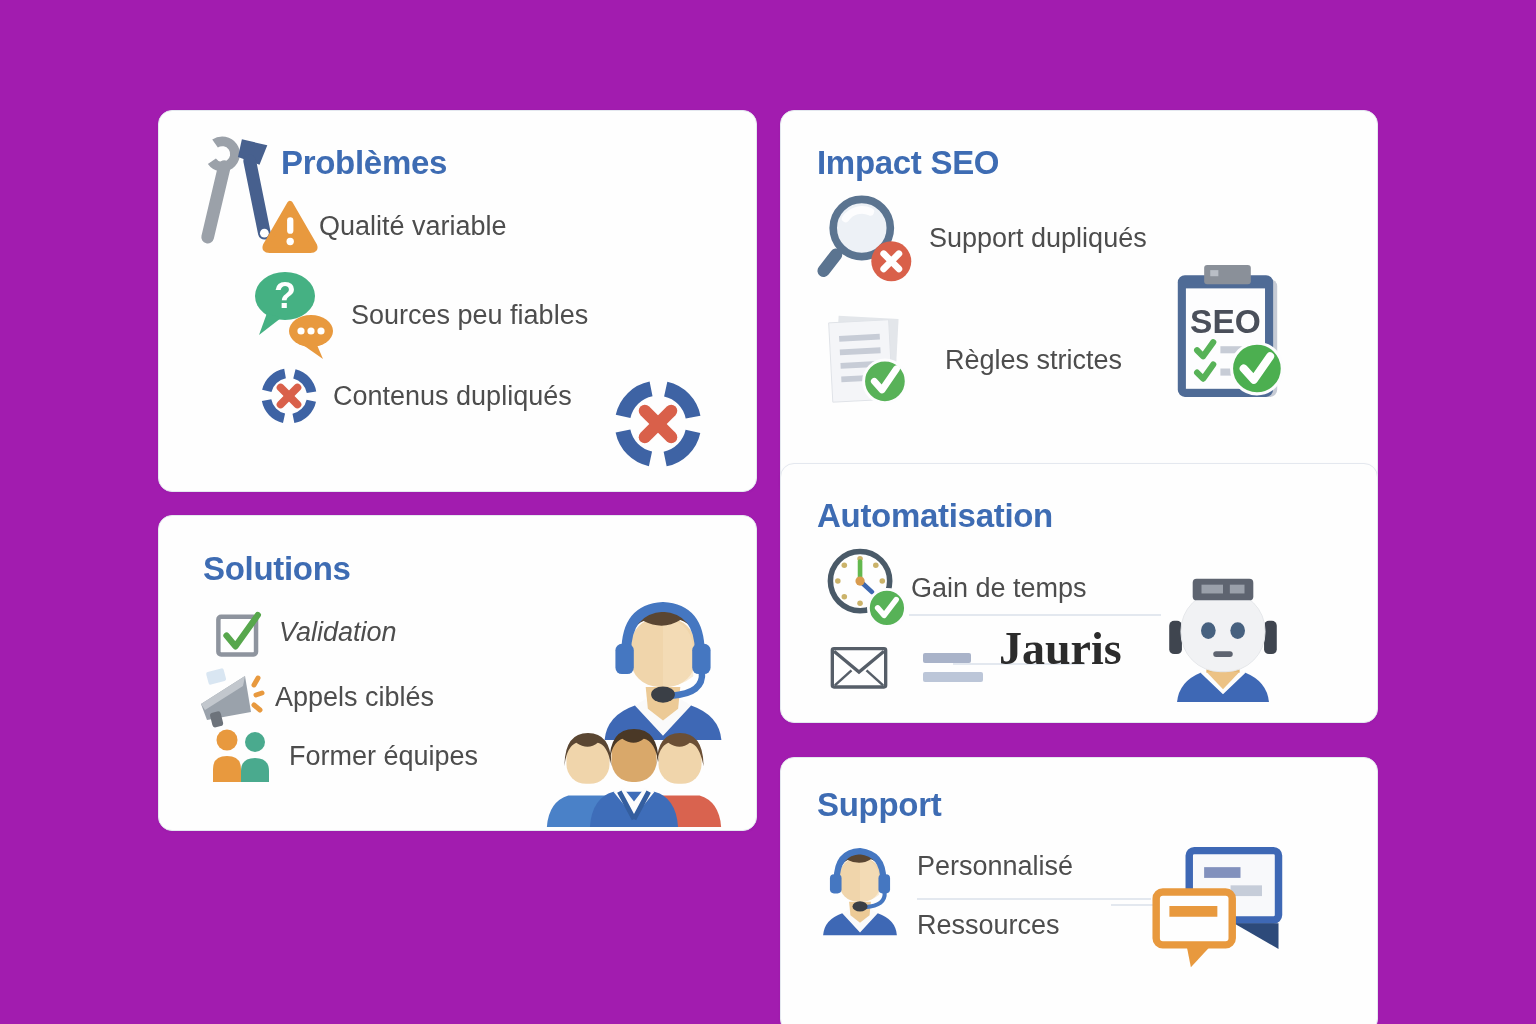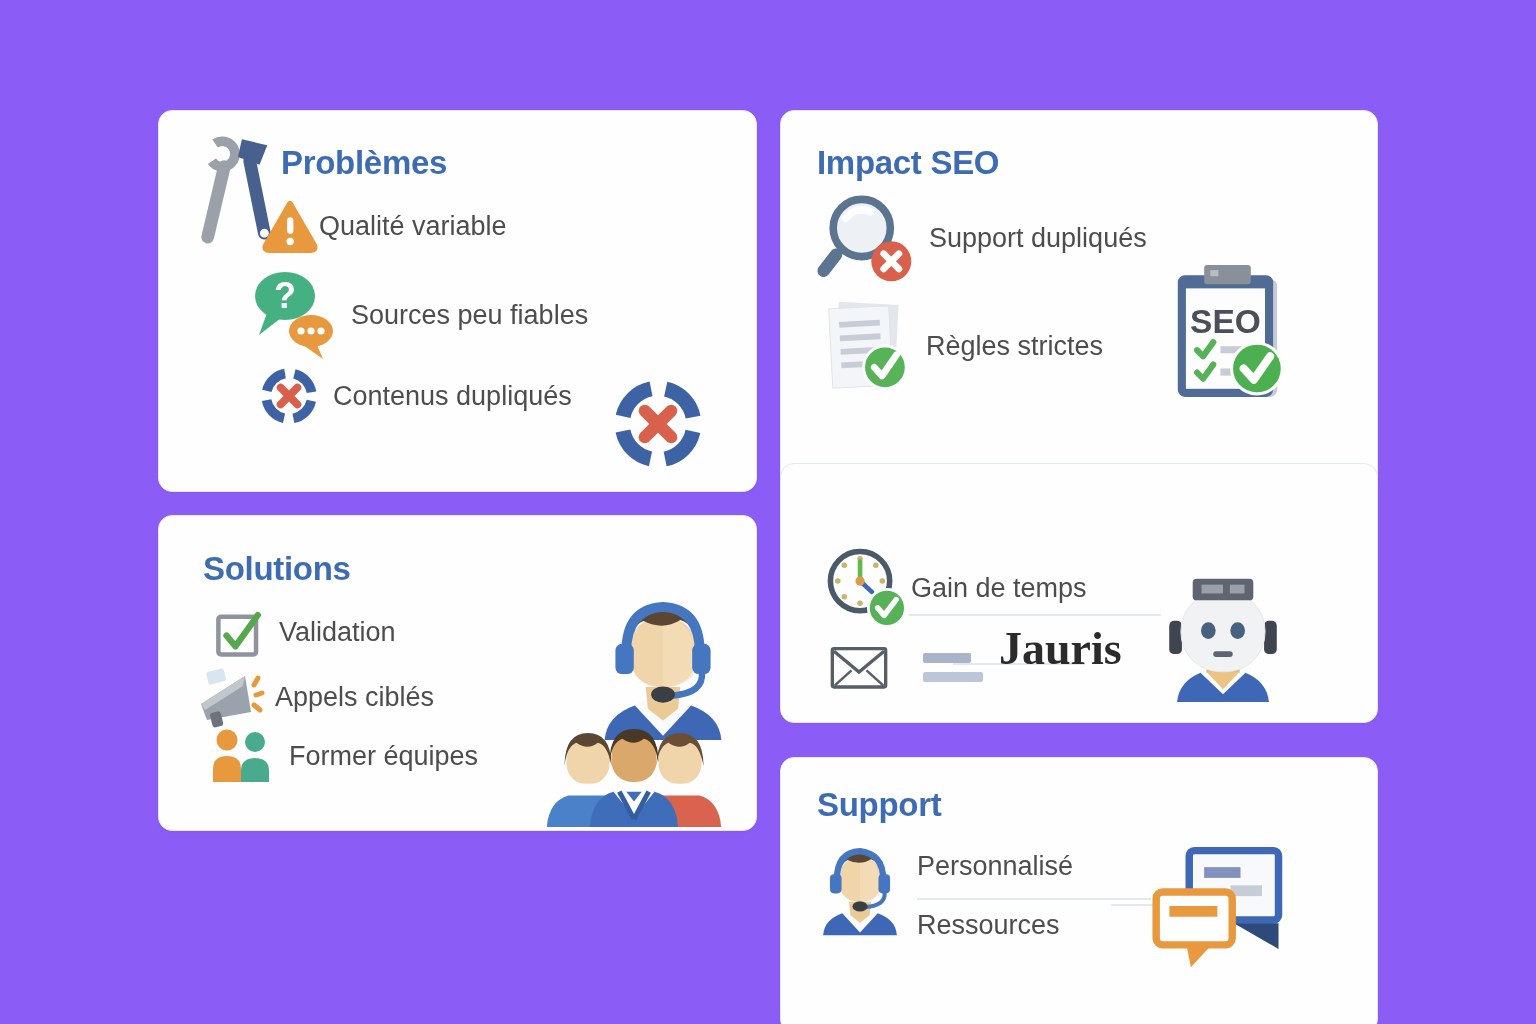--- a/index.html
+++ b/index.html
@@ -1,18 +1,18 @@
 <!DOCTYPE html>
 <html><head>
 <meta charset="utf-8">
 <style>
   * { margin:0; padding:0; box-sizing:border-box; }
   html,body { width:1536px; height:1024px; background:#fbfbfc; overflow:hidden;
               font-family:"Liberation Sans", sans-serif; }
-  .stage { position:relative; width:1536px; height:1024px; background:#8b5cf6; }
+  .stage { position:relative; width:1536px; height:1024px; background:#a21caf; }
 
   .card { position:absolute; background:#fefefe; border:1px solid #e4e8ef;
           border-radius:14px; box-shadow:0 1px 3px rgba(30,50,90,0.04); }
 
   .card-title { position:absolute; font-size:33px; font-weight:700; color:#3e6cb3;
                 letter-spacing:-0.3px; white-space:nowrap; }
 
   .item-label { font-size:27px; color:#4d4d4d; white-space:nowrap; }
 
   .row { position:absolute; display:flex; align-items:center; }
@@ -93,21 +93,21 @@
         <line x1="36" y1="36" x2="64" y2="64" stroke="#d9604a" stroke-width="13" stroke-linecap="round"></line>
         <line x1="64" y1="36" x2="36" y2="64" stroke="#d9604a" stroke-width="13" stroke-linecap="round"></line>
       </svg>
     </div>
   </div>
 
   <div class="card" style="left:158px; top:515px; width:599px; height:316px;">
 
     <div class="card-title" style="left:44px; top:34px;">Solutions</div>
 
-    <div class="row" style="left:54px; top:90px; gap:14px;">
+    <div class="row" style="left:54px; top:90px; gap:14px;font-style:italic;">
       <span>
         <svg width="52" height="52" viewBox="0 0 58 58">
           <rect x="6" y="12" width="42" height="42" rx="3" fill="#fefefe" stroke="#8e949e" stroke-width="5"></rect>
           <polyline points="15,33 25,45 50,10" fill="none" stroke="#57a74c" stroke-width="7" stroke-linecap="round" stroke-linejoin="round"></polyline>
         </svg>
       </span>
       <span class="item-label">Validation</span>
     </div>
 
     <div class="row" style="left:38px; top:148px; gap:10px;">
@@ -187,21 +187,21 @@
           <circle cx="47" cy="42" r="30" fill="#edf1f6" stroke="#5b7490" stroke-width="8"></circle>
           <path d="M30 32 A21 21 0 0 1 56 25" stroke="#fdfdfe" stroke-width="8" fill="none" stroke-linecap="round"></path>
           <circle cx="78" cy="77" r="21" fill="#d9604a"></circle>
           <line x1="70" y1="69" x2="86" y2="85" stroke="#fff" stroke-width="7" stroke-linecap="round"></line>
           <line x1="86" y1="69" x2="70" y2="85" stroke="#fff" stroke-width="7" stroke-linecap="round"></line>
         </svg>
       </span>
       <span class="item-label">Support dupliqués</span>
     </div>
 
-    <div class="row" style="left:40px; top:186px; gap:13px;">
+    <div class="row" style="left:40px; top:200px; gap:32px;">
       <span>
         <svg width="92" height="98" viewBox="0 0 95 100">
           <rect x="16" y="6" width="62" height="82" fill="#e3e6ea" transform="rotate(3 47 47)"></rect>
           <g transform="rotate(-3 41 51)">
             <rect x="10" y="10" width="62" height="82" fill="#f4f5f8" stroke="#e0e3e8" stroke-width="1"></rect>
             <rect x="20" y="24" width="42" height="6" fill="#c7ccd6"></rect>
             <rect x="20" y="38" width="42" height="6" fill="#c7ccd6"></rect>
             <rect x="20" y="52" width="42" height="6" fill="#c7ccd6"></rect>
             <rect x="20" y="66" width="30" height="6" fill="#c7ccd6"></rect>
           </g>
@@ -225,20 +225,21 @@
         <rect x="50" y="84" width="28" height="7" fill="#c7ccd6"></rect>
         <rect x="50" y="106" width="28" height="7" fill="#c7ccd6"></rect>
         <circle cx="86" cy="106" r="25" fill="#4caf50" stroke="#fdfdfe" stroke-width="3"></circle>
         <polyline points="73,106 83,117 99,94" fill="none" stroke="#fff" stroke-width="8" stroke-linecap="round" stroke-linejoin="round"></polyline>
       </svg>
     </div>
   </div>
 
   <div class="card" style="left:780px; top:463px; width:598px; height:260px;">
 
+    <div class="card-title" style="left:36px; top:33px;">Automatisation</div>
 
     <div class="row" style="left:42px; top:80px; ">
       <span>
         <svg width="88" height="88" viewBox="0 0 95 95">
           <circle cx="40" cy="40" r="32" fill="#fefefe" stroke="#4a5a68" stroke-width="6"></circle>
           <circle cx="64" cy="40" r="3" fill="#cbb36a"></circle>
             <circle cx="57" cy="57" r="3" fill="#cbb36a"></circle>
           <circle cx="40" cy="64" r="3" fill="#cbb36a"></circle>
             <circle cx="23" cy="57" r="3" fill="#cbb36a"></circle>
           <circle cx="16" cy="40" r="3" fill="#cbb36a"></circle>

